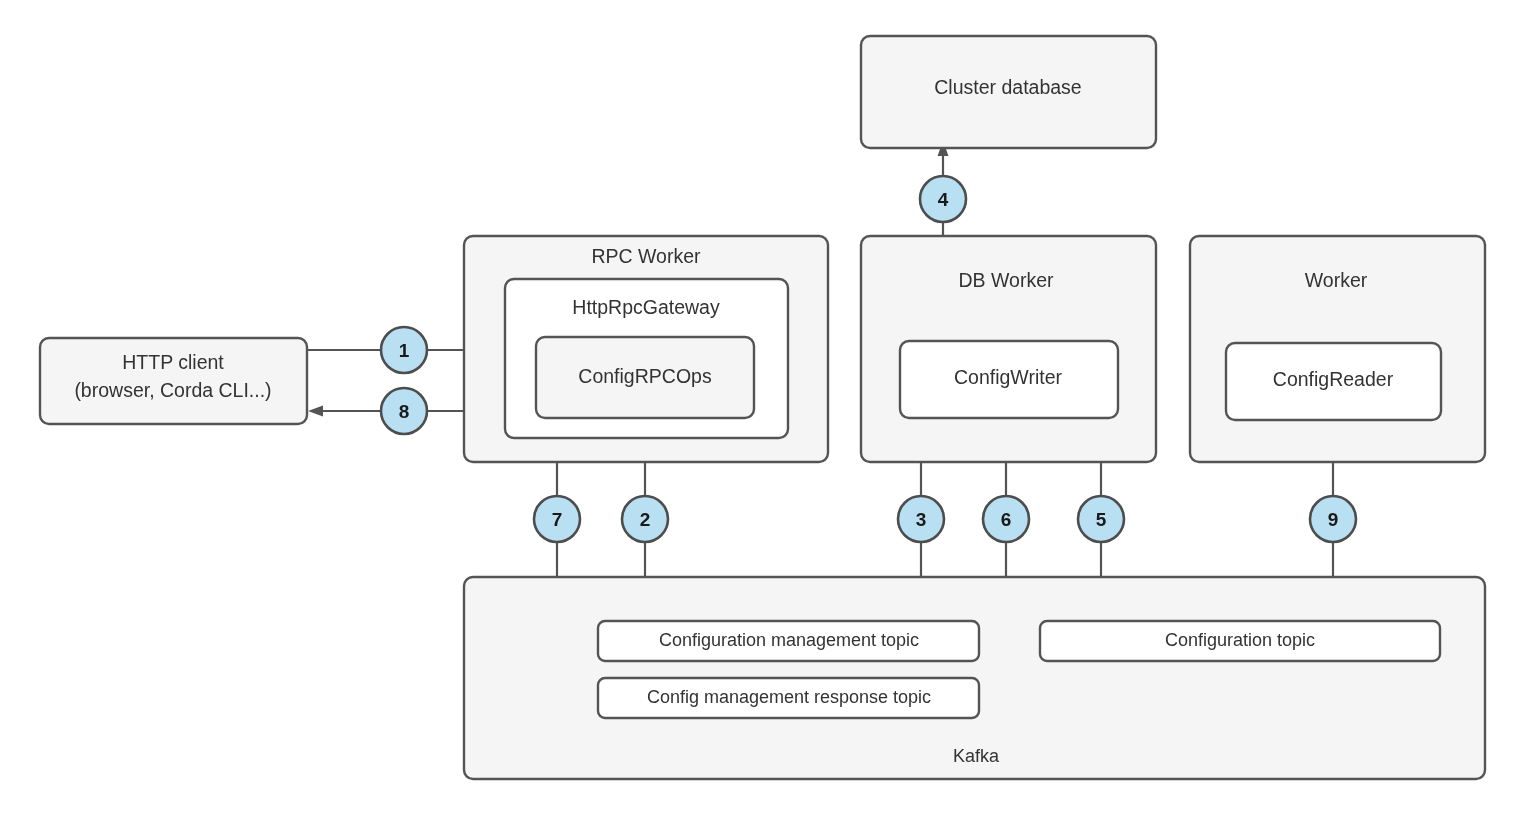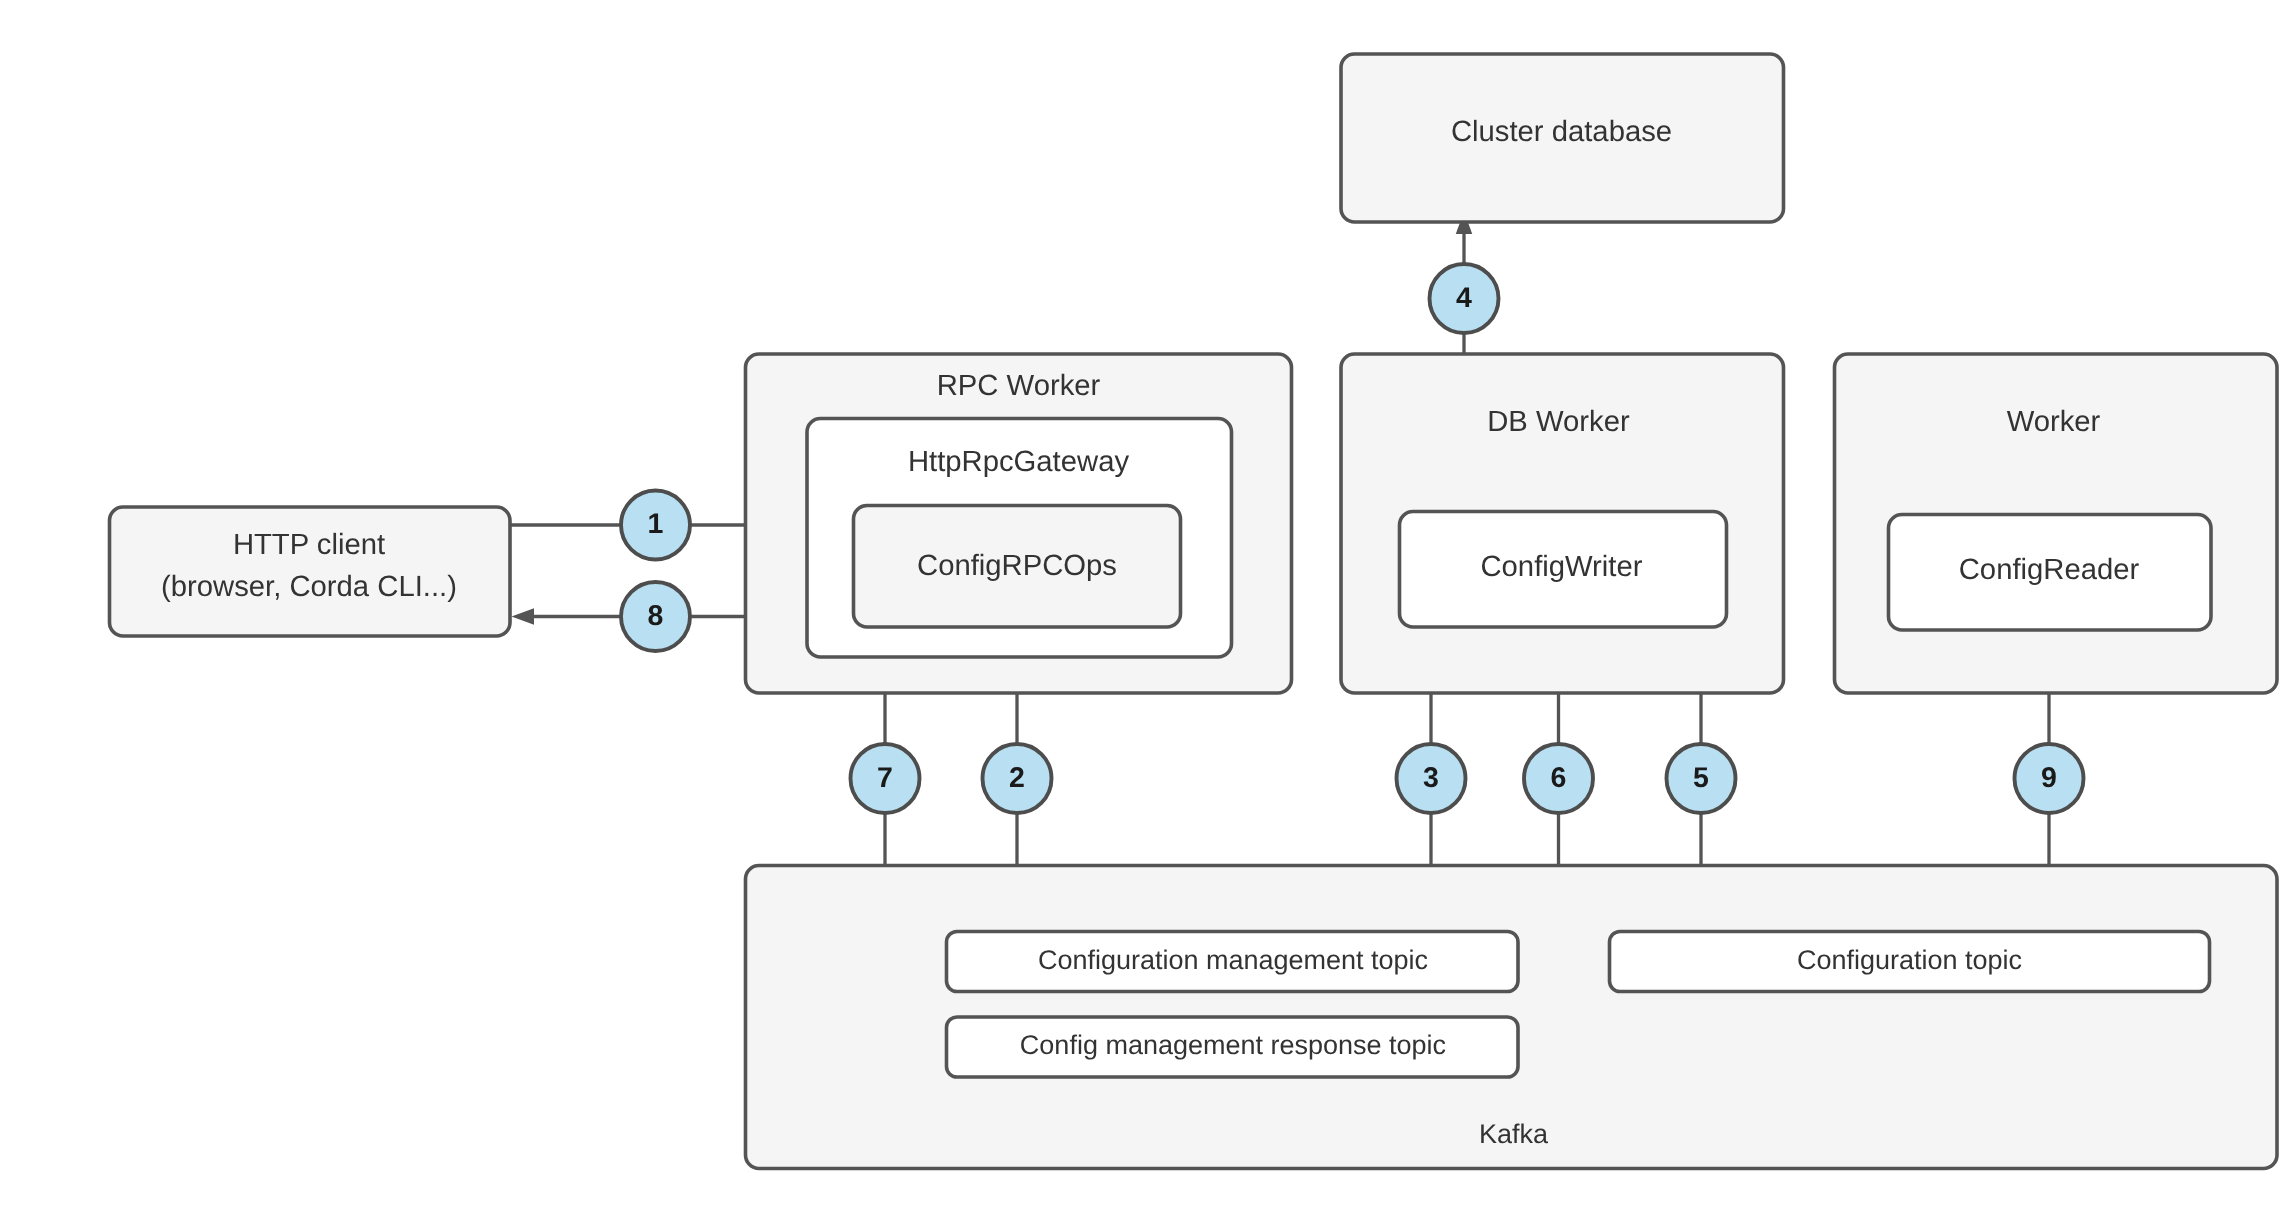--- a/index.html
+++ b/index.html
@@ -10,21 +10,20 @@
   body {
     width: 1525px;
     height: 820px;
     font-family: "Liberation Sans", sans-serif;
     overflow: hidden;
   }
   #diagram-root {
     position: relative;
     width: 1237px;
     height: 820px;
-    margin-left: 33px;
   }
   svg#diagram-svg {
     display: block;
     width: 1525px;
     height: 820px;
   }
   .box-shape {
     stroke: #545454;
     stroke-width: 2.4;
   }

